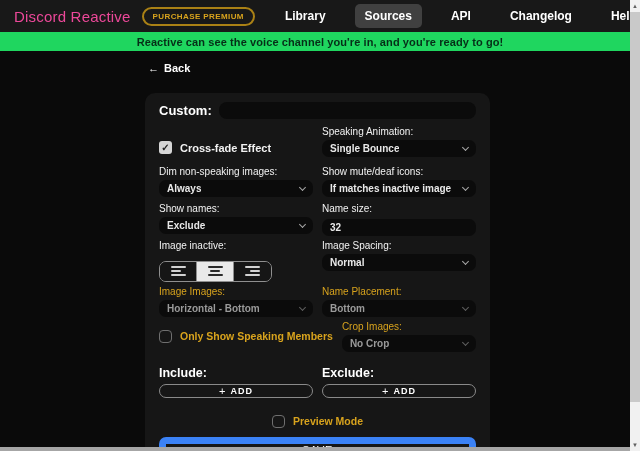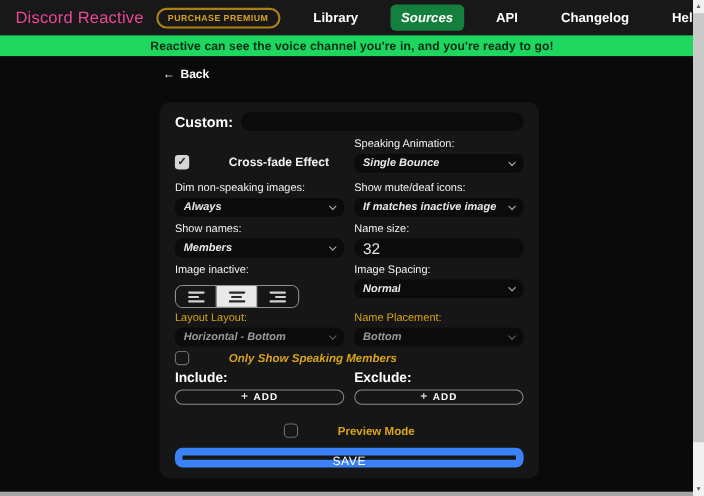--- a/index.html
+++ b/index.html
@@ -6,21 +6,21 @@
   html,body { background:#000; }
   .screen { position:relative; width:640px; height:451px; background:#0a0a0a; overflow:hidden; }
 
   
   .navbar { position:relative; height:32px; background:#181818; display:flex; align-items:center; padding:0 16px 0 14px; }
   .brand { color:#ec4899; font-size:15px; letter-spacing:.2px; white-space:nowrap; }
   .premium-btn { margin-left:11px; background:transparent; border:2px solid #aa8115; color:#d8a31d;
     font-size:8px; font-weight:bold; letter-spacing:.4px; padding:3px 9px; border-radius:11px; cursor:pointer; white-space:nowrap; }
   .nav-links { display:flex; align-items:center; margin-left:20px; gap:19px; }
   .nav-item { color:#ffffff; font-size:12px; font-weight:bold; padding:5px 10px; border-radius:5px; cursor:pointer; text-decoration:none; white-space:nowrap; }
-  .nav-item.active { background:#15803d;font-style:italic; }
+  .nav-item.active { background:#404040; }
   .nav-right { margin-left:auto; display:flex; align-items:center; gap:8px; }
   .promo-art { width:66px; height:24px; border-radius:2px;
     background:
       linear-gradient(to top, rgba(40,190,110,.85), rgba(40,190,110,.15) 55%, rgba(40,190,110,0) 75%),
       repeating-linear-gradient(112deg, #2f2f2f 0 2px, #181818 2px 6px);
   }
 
   
   .status-banner { height:19px; background:#1fd65f; color:#062e18; font-size:11px; font-weight:bold;
     display:flex; align-items:center; justify-content:center; letter-spacing:.1px; }
@@ -38,35 +38,35 @@
   .custom-input { flex:1; height:17px; background:#0b0b0b; border:none; border-radius:8px; color:#e8e8e8;
     font-size:10px; font-weight:bold; padding:0 8px; outline:none; }
 
   .grid { display:grid; grid-template-columns:1fr 1fr; column-gap:9px; }
 
   .field-label { height:12px; line-height:12px; font-size:10px; font-weight:normal; color:#f2f2f2; margin-bottom:2px; white-space:nowrap; }
   .field-label.gold { color:#d8a31d; }
 
   .select { position:relative; height:17px; background:#0b0b0b; border-radius:7px; display:flex; align-items:center;
     padding:0 18px 0 8px; cursor:pointer; }
-  .select-value { color:#e8e8e8; font-size:10px; font-weight:bold; white-space:nowrap; overflow:hidden;font-style:italic; }
+  .select-value { color:#e8e8e8; font-size:10px; font-weight:bold; white-space:nowrap; overflow:hidden; }
   .select.disabled .select-value { color:#9a9a9a; }
   .chev { position:absolute; right:8px; top:5px; width:5px; height:5px; border-right:1.5px solid #a8a8a8;
     border-bottom:1.5px solid #a8a8a8; transform:rotate(45deg); }
   .select.disabled .chev { border-color:#5f5f5f; }
 
   .text-input { width:100%; height:17px; background:#0b0b0b; border:none; border-radius:7px; color:#e8e8e8;
-    font-size:14px; font-weight:normal; padding:0 8px; outline:none; }
+    font-size:10px; font-weight:bold; padding:0 8px; outline:none; }
 
   .checkbox-row { display:flex; align-items:center; gap:8px; }
   .checkbox { width:13px; height:13px; border-radius:3px; flex:0 0 auto; cursor:pointer;
     display:flex; align-items:center; justify-content:center; }
   .checkbox.checked { background:#d6d6d6; color:#222; font-size:10px; font-weight:bold; line-height:13px; }
   .checkbox.unchecked { background:transparent; border:1.5px solid #6f6f6f; border-radius:4px; color:transparent; }
-  .cb-label { font-size:11px; font-weight:bold; color:#f2f2f2; white-space:nowrap;margin-left:28px; }
+  .cb-label { font-size:11px; font-weight:bold; color:#f2f2f2; white-space:nowrap; }
   .cb-label.gold { color:#d8a31d; font-size:10.5px; }
 
   .align-group { display:inline-flex; border:1px solid #8f8f8f; border-radius:7px; overflow:hidden; height:21px; }
   .align-btn { width:37px; height:100%; background:#161616; border:none; border-right:1px solid #8f8f8f;
     display:flex; align-items:center; justify-content:center; cursor:pointer; }
   .align-btn:last-child { border-right:none; }
   .align-btn.selected { background:#e9e9e9; }
   .align-icon { display:flex; flex-direction:column; gap:2px; width:15px; }
   .align-icon span { height:2px; background:#d2d2d2; border-radius:1px; }
   .align-btn.selected .align-icon span { background:#2a2a2a; }
@@ -79,23 +79,23 @@
     gap:5px; cursor:pointer; }
   .add-plus { font-size:11px; font-weight:normal; letter-spacing:0; }
 
   .preview-row { display:flex; align-items:center; justify-content:center; gap:8px; }
 
   .save-btn { width:100%; height:18px; background:transparent; border:7px solid #3b82f6; border-radius:7px;
     color:#fff; font-size:11px; font-weight:normal; letter-spacing:.5px; cursor:pointer; }
 
   
   .mt-a { margin-top:7px; } .mt-b { margin-top:9px; } .mt-c { margin-top:6px; } .mt-d { margin-top:4px; }
-  .mt-head { margin-top:4px; } .mt-prev { margin-top:17px; } .mt-save { margin-top:9px; }
+  .mt-head { margin-top:14px; } .mt-prev { margin-top:17px; } .mt-save { margin-top:9px; }
   .cell-bottom { display:flex; align-items:flex-end; padding-bottom:3px; }
-  .cell-center { display:flex; align-items:center;font-style:italic; }
+  .cell-center { display:flex; align-items:center; }
 
   
   .vscroll { position:absolute; top:0; right:0; width:10px; height:451px; background:#f1f1f1; z-index:10; }
   .vscroll .arrow { position:absolute; left:0; width:10px; height:12px; color:#606060; font-size:6px;
     display:flex; align-items:center; justify-content:center; cursor:pointer; }
   .vscroll .arrow.up { top:0; } .vscroll .arrow.down { bottom:0; }
   .vscroll .thumb { position:absolute; left:0; top:12px; width:10px; height:390px; background:#c9c9c9; cursor:pointer; }
   .hstrip { position:absolute; left:0; bottom:0; width:630px; height:4px; background:#a6a6a6; z-index:9; }
 </style>
 </head>
@@ -170,21 +170,21 @@
             <span class="chev"></span>
           </div>
         </div>
       </div>
 
       
       <div class="grid mt-c">
         <div>
           <div class="field-label">Show names:</div>
           <div class="select">
-            <span class="select-value">Members</span>
+            <span class="select-value">Exclude</span>
             <span class="chev"></span>
           </div>
         </div>
         <div>
           <div class="field-label">Name size:</div>
           <input class="text-input" type="text" value="32" style="">
         </div>
       </div>
 
       
@@ -220,41 +220,48 @@
           <div class="select">
             <span class="select-value">Normal</span>
             <span class="chev"></span>
           </div>
         </div>
       </div>
 
       
       <div class="grid mt-d">
         <div>
-          <div class="field-label gold">Layout Layout:</div>
+          <div class="field-label gold">Image Images:</div>
           <div class="select disabled">
             <span class="select-value">Horizontal - Bottom</span>
             <span class="chev"></span>
           </div>
         </div>
         <div>
           <div class="field-label gold">Name Placement:</div>
           <div class="select disabled">
             <span class="select-value">Bottom</span>
             <span class="chev"></span>
           </div>
         </div>
       </div>
 
       
       <div class="grid mt-d">
         <div class="cell-center">
           <div class="checkbox-row">
             <span class="checkbox unchecked"></span>
             <span class="cb-label gold">Only Show Speaking Members</span>
+          </div>
+        </div>
+        <div>
+          <div class="field-label gold">Crop Images:</div>
+          <div class="select disabled">
+            <span class="select-value">No Crop</span>
+            <span class="chev"></span>
           </div>
         </div>
       </div>
 
       
       <div class="grid mt-head">
         <div>
           <div class="list-heading">Include:</div>
           <button class="add-btn">
             <span class="add-plus">+</span>

